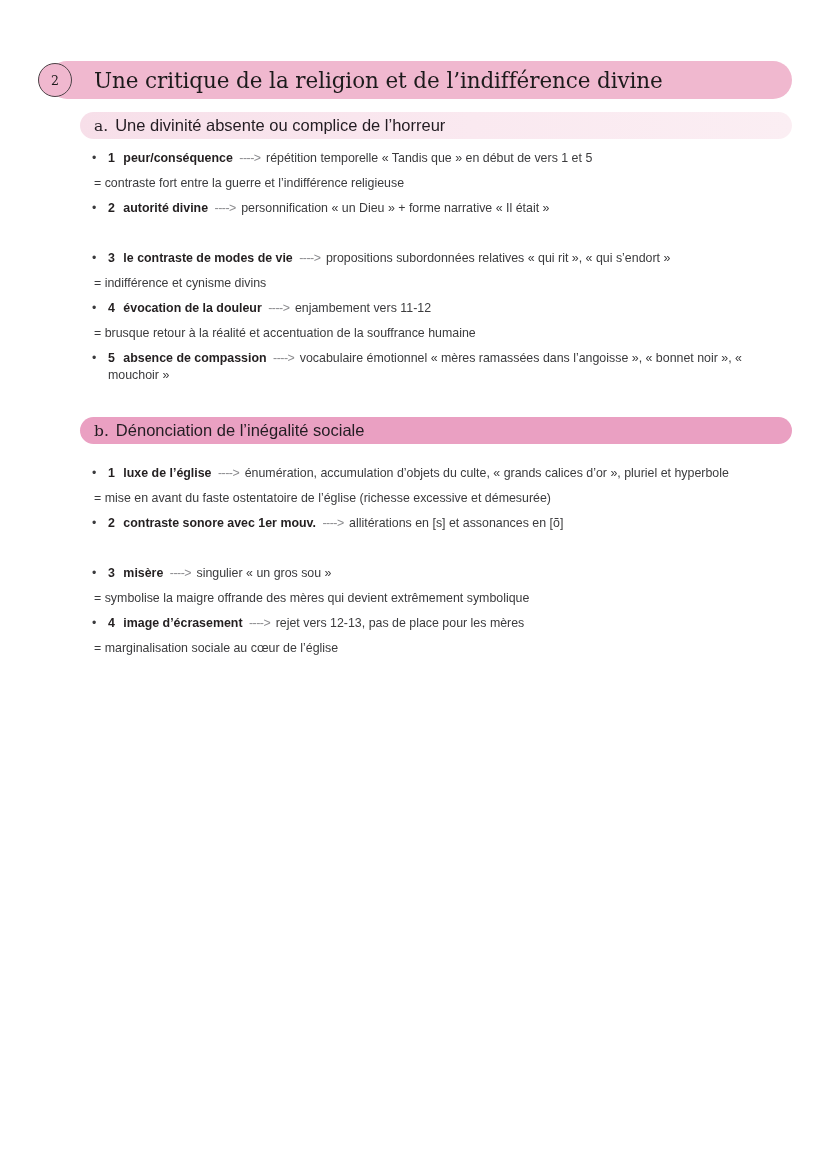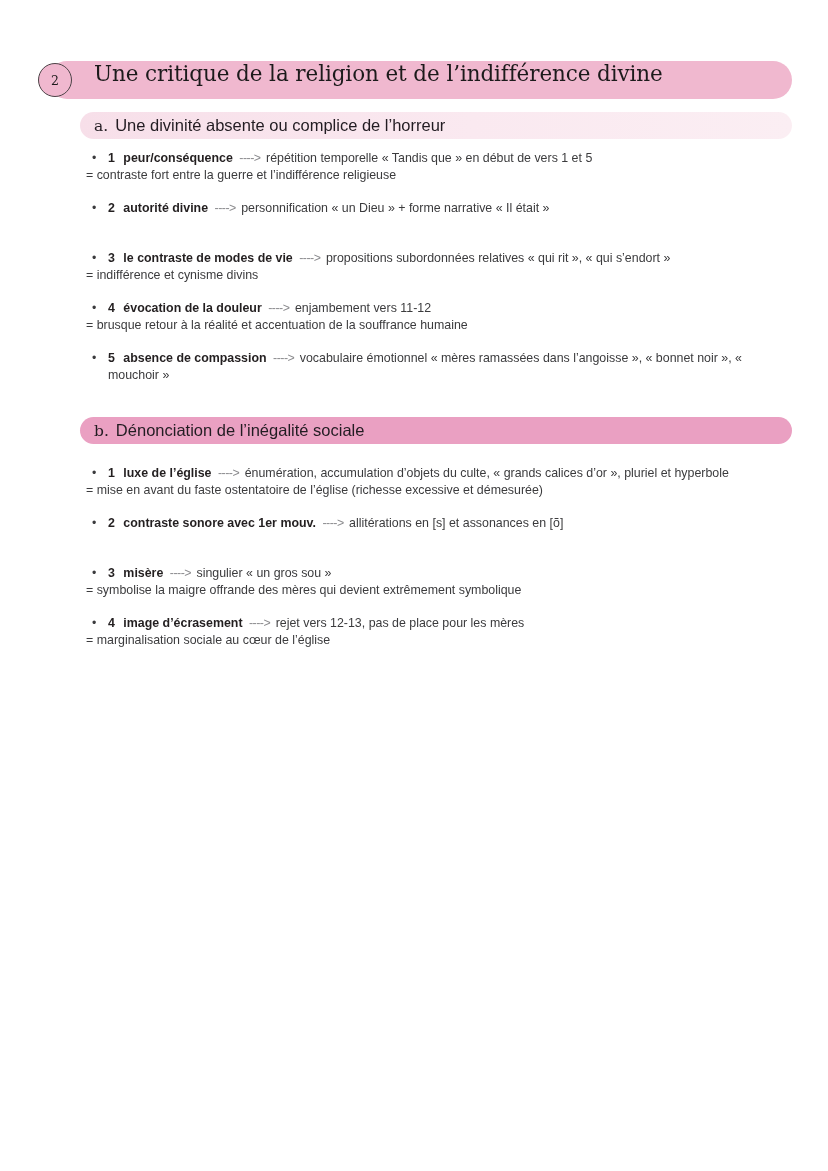--- a/index.html
+++ b/index.html
@@ -26,20 +26,21 @@
   
   .main-heading {
     position: absolute;
     left: 48px;
     top: 61px;
     width: 744px;
     height: 38px;
     background: #f0b8cf;
     border-radius: 19px;
     display: flex;
+    align-items: center;
   }
   .main-heading-text {
     margin-left: 46px;
     font-family: "DejaVu Serif", "Liberation Serif", serif;
     font-size: 21.5px;
     font-weight: 400;
     letter-spacing: -0.1px;
     color: #1c1a1b;
     white-space: nowrap;
   }
@@ -129,21 +130,21 @@
   }
   .entry-arrow {
     color: #8b8b8e;
     margin: 0 2px 0 3px;
     letter-spacing: -0.5px;
   }
   .entry-detail {
     color: #3b3b3d;
   }
   .entry-sub {
-    margin: 0;
+    margin: 8px;
     font-size: 12.4px;
     line-height: 17px;
     color: #3b3b3d;
   }
 </style>
 </head>
 <body>
 
 <div class="page">
 

